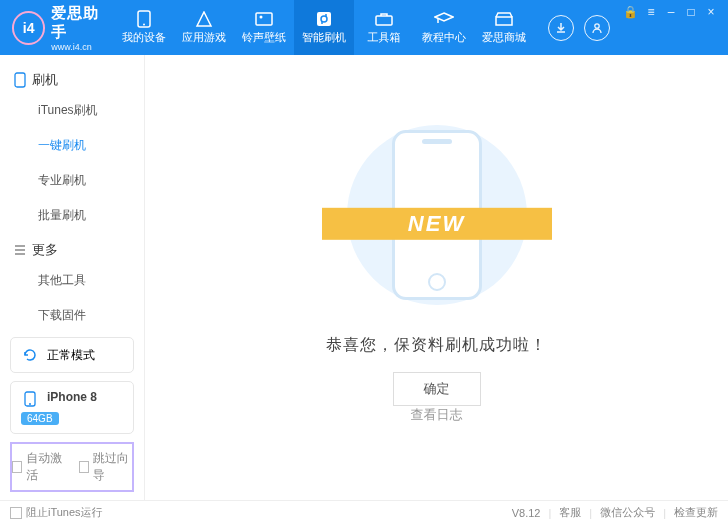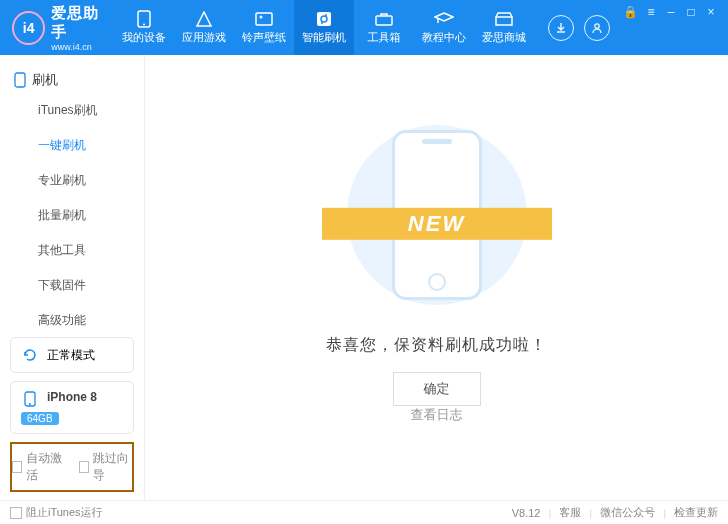--- a/index.html
+++ b/index.html
@@ -26,21 +26,21 @@
 .side-main { flex: 1; overflow: auto; padding-top: 8px; }
 .side-group-title { display: flex; align-items: center; gap: 6px; padding: 8px 14px 4px; font-size: 13px; color: #333; }
 .side-item { padding: 9px 0 9px 38px; font-size: 12px; color: #555; cursor: pointer; }
 .side-item.active { color: #1b8bf0; }
 .side-bottom { padding: 0 10px 8px; }
 .mode-box, .device-box { border: 1px solid #e6e6e6; border-radius: 5px; padding: 8px 10px; margin-bottom: 8px; display: flex; align-items: center; gap: 8px; }
 .mode-icon { width: 18px; height: 18px; display:flex; align-items:center; justify-content:center; }
 .device-box { flex-direction: column; align-items: flex-start; gap: 4px; }
 .device-top { display:flex; gap:8px; }
 .badge { background: #49aef6; color: #fff; font-size: 10px; border-radius: 3px; padding: 1px 6px; }
-.check-row { border: 2px solid #a16207; padding: 6px 0; display: flex; gap: 13px; }
+.check-row { border: 2px solid #c4b5fd; padding: 6px 0; display: flex; gap: 13px; }
 .check-row label { display: flex; align-items: center; gap: 4px; color: #888; cursor: pointer;}
 .checkbox { width: 12px; height: 12px; border: 1px solid #bbb; display:inline-block; }
 
 .content { flex: 1; display: flex; flex-direction: column; align-items: center; justify-content: flex-start; padding-top: 60px; }
 .illus { width: 210px; height: 200px; position: relative; }
 .bgcircle { position:absolute; left:50%; top:50%; width:180px; height:180px; background:#e9f4fe; border-radius:50%; transform:translate(-50%,-50%);}
 .phone { position:absolute; left:50%; top:50%; transform:translate(-50%,-50%); width:90px; height:170px; background:#fff; border:3px solid #d2e6f7; border-radius:14px; display:flex; flex-direction:column; align-items:center;}
 .phone::before{content:""; width:30px; height:5px; background:#d2e6f7; border-radius:3px; margin-top:6px;}
 .phone::after{content:""; width:14px; height:14px; border:2px solid #d2e6f7; border-radius:50%; position:absolute; bottom:6px;}
 .ribbon { position:absolute; left:-10px; right:-10px; top:50%; height:44px; transform:translateY(-30%);}
@@ -161,20 +161,26 @@
         <svg width="12" height="16" viewBox="0 0 12 16">
             <rect x="1" y="1" width="10" height="14" rx="2" fill="none" stroke="#1b8bf0" stroke-width="1.3"></rect>
           </svg>
         <span>刷机</span>
       </div>
       <div class="side-item">iTunes刷机</div>
       <div class="side-item active">一键刷机</div>
       <div class="side-item">专业刷机</div>
       <div class="side-item">批量刷机</div>
 
+      <div class="side-group-title">
+        <svg width="12" height="12" viewBox="0 0 12 12">
+            <path d="M1 2 H11 M1 6 H11 M1 10 H11" stroke="#888" stroke-width="1.3"></path>
+          </svg>
+        <span>更多</span>
+      </div>
       <div class="side-item">其他工具</div>
       <div class="side-item">下载固件</div>
       <div class="side-item">高级功能</div>
     </div>
 
     <div class="side-bottom">
       <div class="mode-box">
         <span class="mode-icon">
             <svg width="16" height="16" viewBox="0 0 16 16">
               <path d="M3 8 A5 5 0 1 1 5 12" fill="none" stroke="#1b8bf0" stroke-width="1.5"></path>

